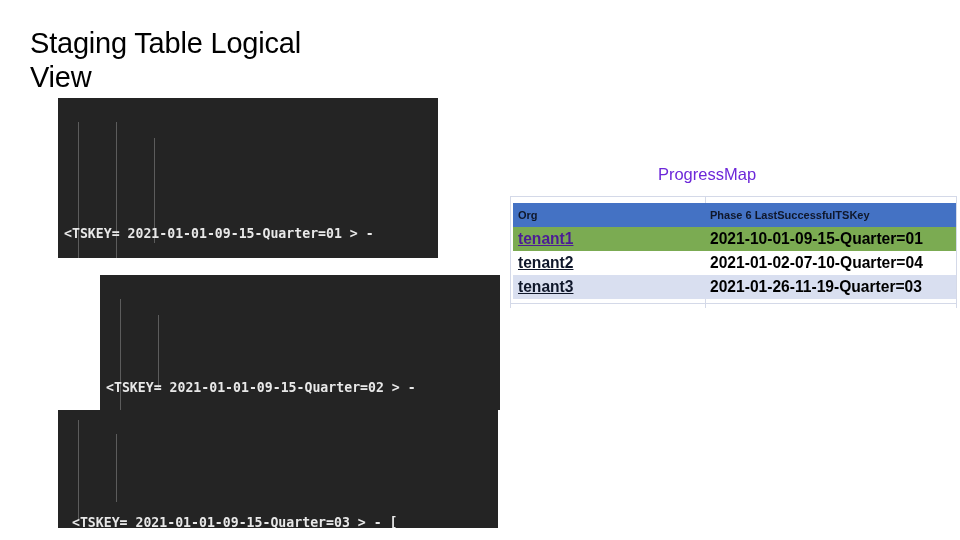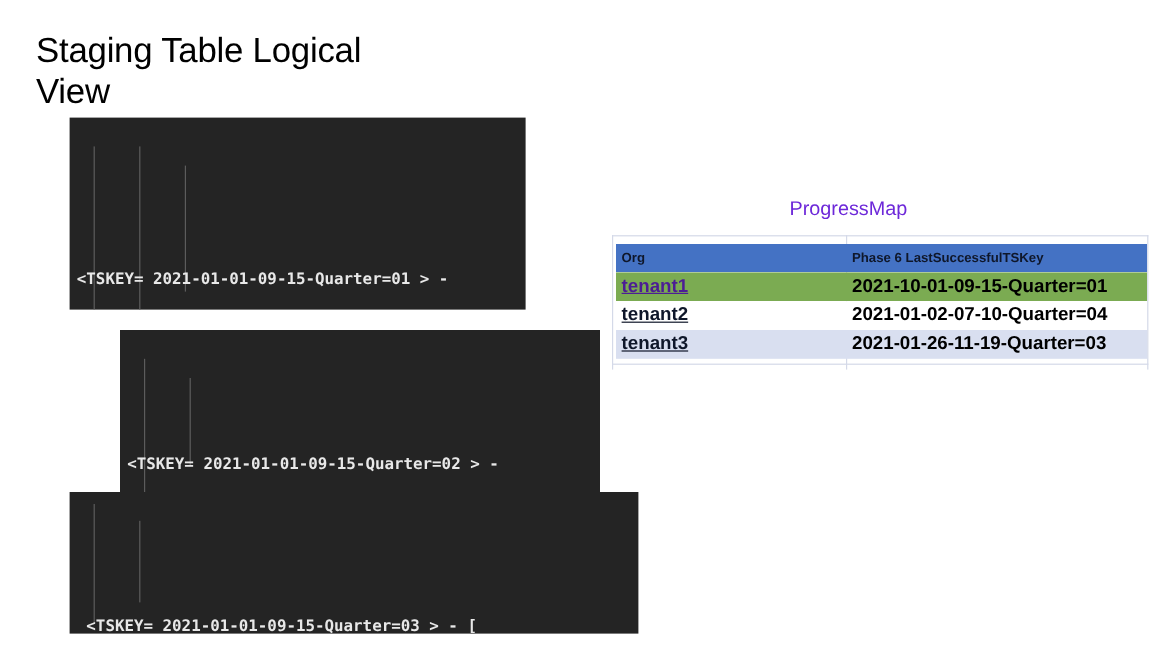--- a/index.html
+++ b/index.html
@@ -46,21 +46,21 @@
   #code-block-1 {
     left: 58px;  top: 98px;  width: 380px; height: 160px;
     padding: 9px 0 0 6px;
   }
   #code-block-2 {
     left: 58px;  top: 275px;  width: 400px; height: 135px;
     padding: 9px 0 0 6px;
     margin-left: 42px;
   }
   #code-block-3 {
-    left: 58px;  top: 410px;  width: 474px; height: 118px;
+    left: 58px;  top: 410px;  width: 440px; height: 118px;
     padding: 9px 0 0 6px;
   }
 
   .code-line { position: relative; height: 23px; }
   .code-line .txt { position: relative; z-index: 2; }
 
   
   .guide {
     position: absolute;
     width: 1px;

